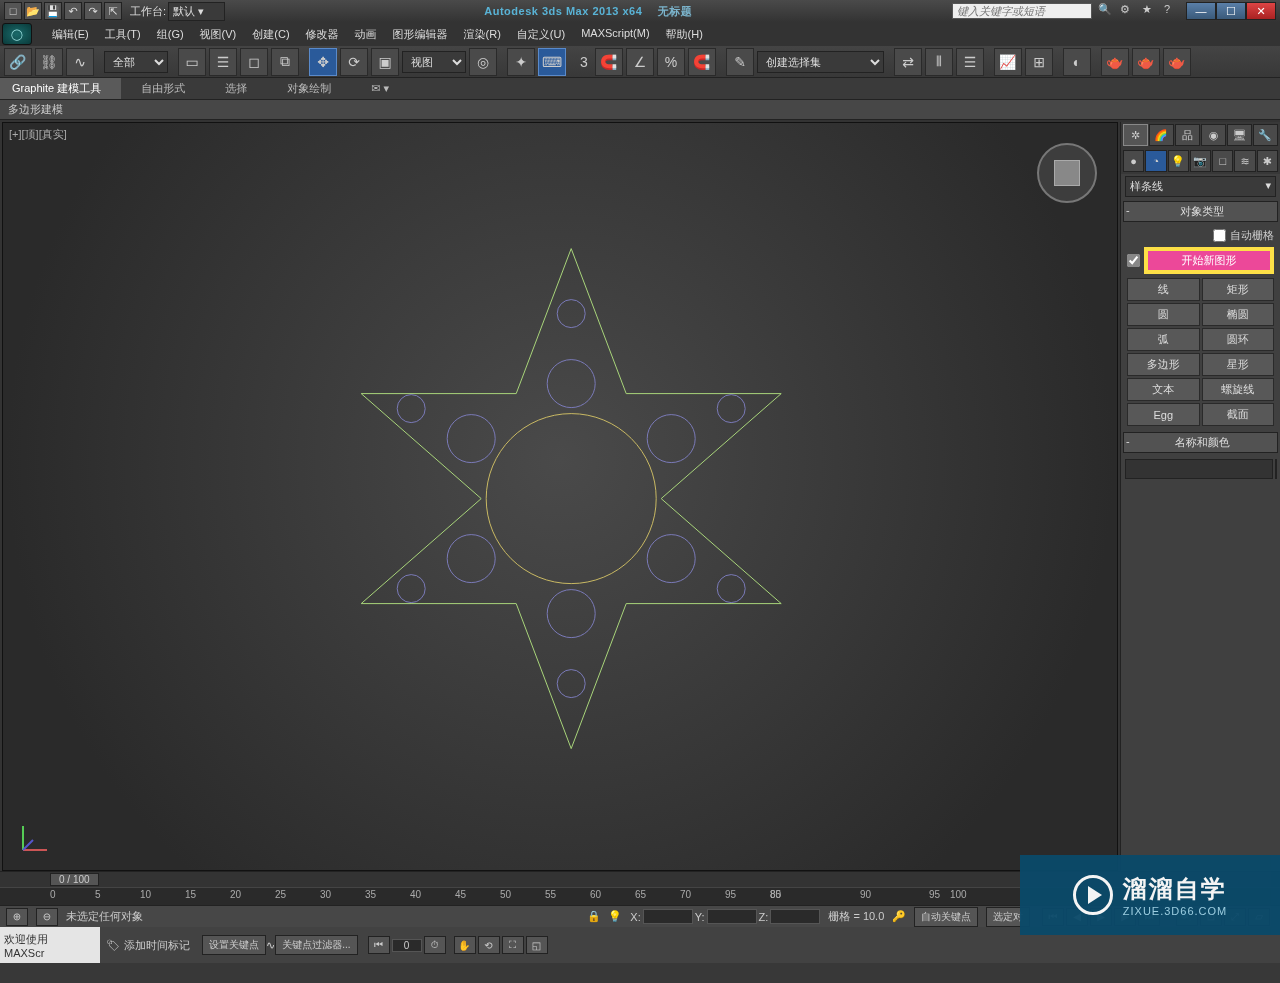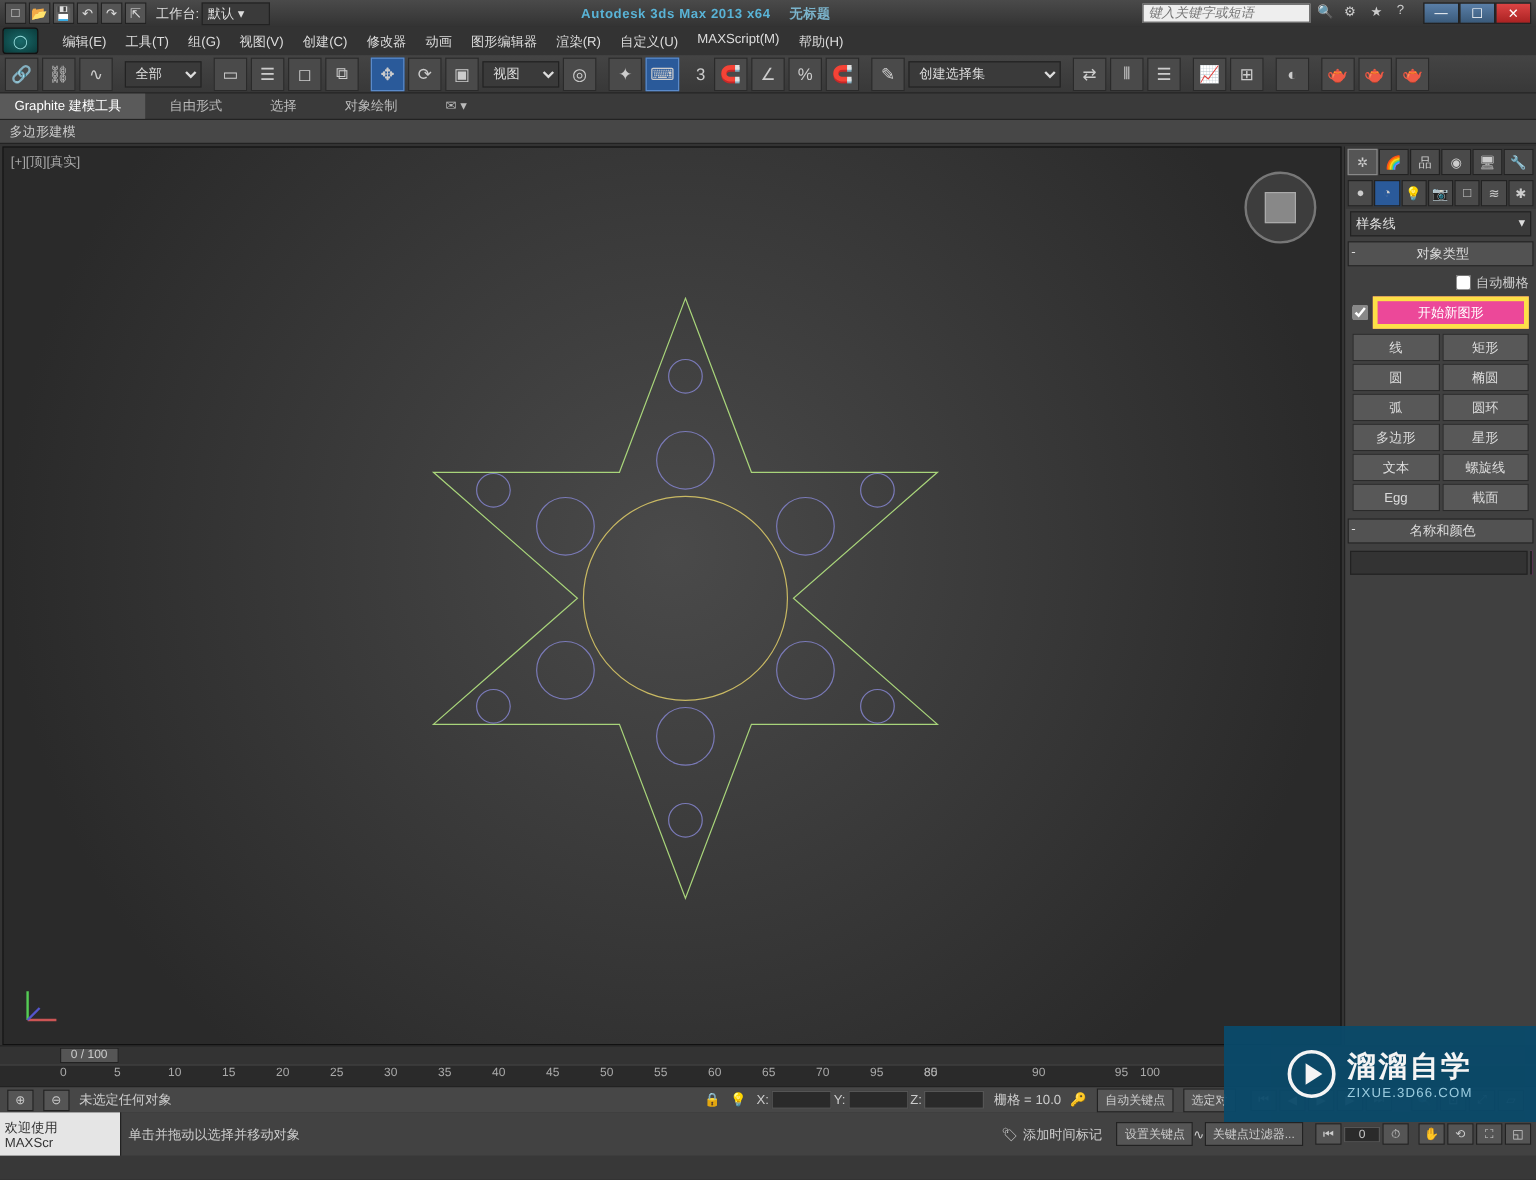--- a/index.html
+++ b/index.html
@@ -351,23 +351,20 @@
       <div class="anim-btn">⤢</div>
       <div class="anim-btn">▱</div>
     </div>
   </div>
 
   <div class="prompt-area">
     <div class="prompt-left">
       <div>欢迎使用</div>
       <div>MAXScr</div>
     </div>
-    <div class="prompt-msgs">
-      <div>单击并拖动以选择并移动对象</div>
-    </div>
     <div style="display:flex;align-items:center;padding:0 6px;gap:4px">
       <span>🏷</span>
       <span>添加时间标记</span>
     </div>
     <div style="display:flex;align-items:center;padding:0 6px;gap:0">
       <div class="autokey">设置关键点</div>
       <span>∿</span>
       <span class="autokey">关键点过滤器...</span>
     </div>
     <div class="anim-controls">

